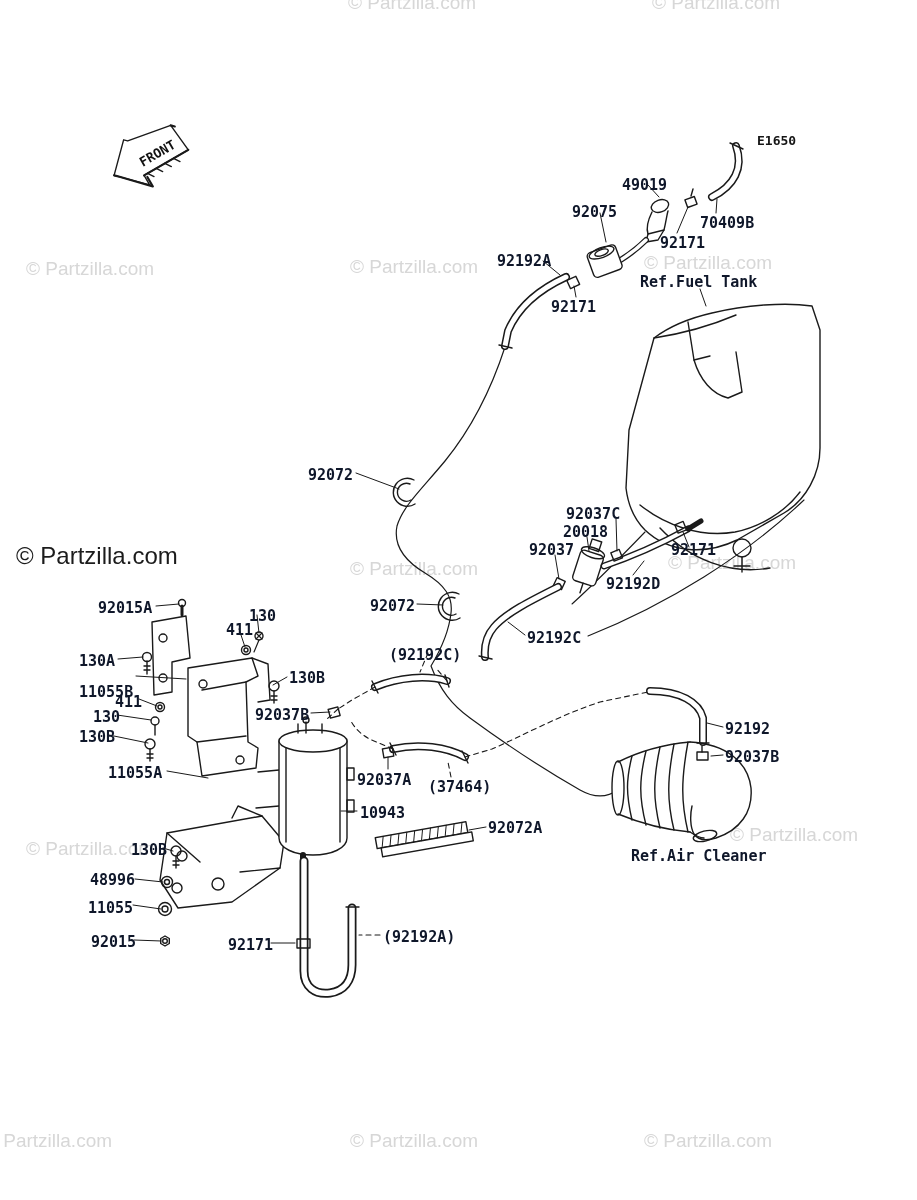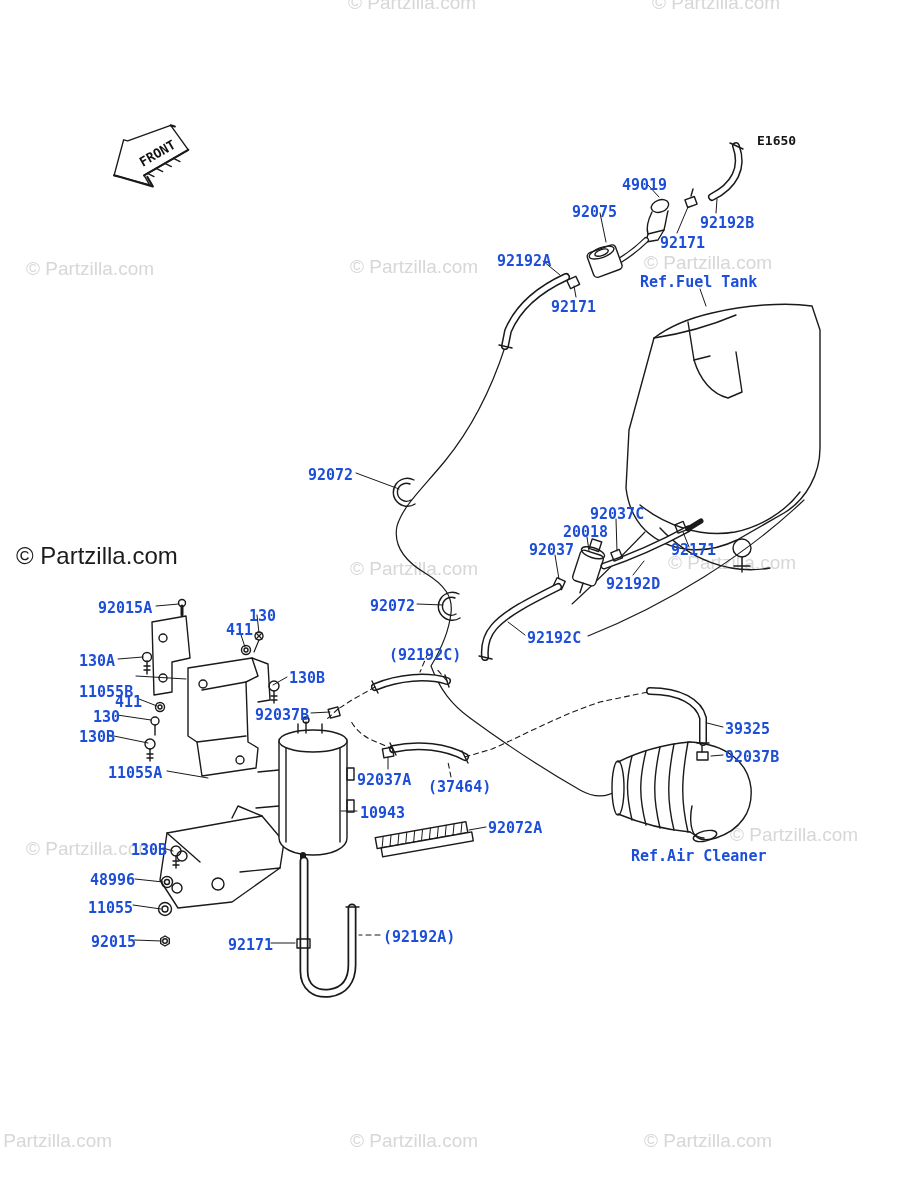--- a/index.html
+++ b/index.html
@@ -7,21 +7,21 @@
     position:relative; width:917px; height:1200px; background:#ffffff;
     overflow:hidden; font-family:"DejaVu Sans Mono", monospace;
   }
   .wm {
     position:absolute; font:19px "Liberation Sans", sans-serif;
     color:#d7d7d7; white-space:nowrap; user-select:none;
   }
   .wm-dark { font-size:24px; color:#1b1b1b; }
   .lbl {
     position:absolute; font:bold 15px "DejaVu Sans Mono", monospace;
-    color:#1d4ed8; white-space:nowrap;
+    color:#0f172a; white-space:nowrap;
   }
   .code {
     position:absolute; font:bold 13px "DejaVu Sans Mono", monospace;
     color:#151515;
   }
   svg { position:absolute; left:0; top:0; }
 </style>
 </head>
 <body>
 
@@ -239,48 +239,48 @@
            M447,681 L436,668 M375,687 L352,700 L338,709 M338,709 L326,720
            M465,757 L492,749 C520,737 560,715 600,702 L648,692
            M393,749 L374,741 C362,736 354,728 350,719"></path>
     </g>
   </svg>
 
   <span class="code" style="left:757px;top:133px">E1650</span>
 
   <span class="lbl" style="left:622px;top:176px">49019</span>
   <span class="lbl" style="left:572px;top:203px">92075</span>
-  <span class="lbl" style="left:700px;top:214px">92192B</span>
+  <span class="lbl" style="left:700px;top:214px">70409B</span>
   <span class="lbl" style="left:660px;top:234px">92171</span>
   <span class="lbl" style="left:497px;top:252px">92192A</span>
   <span class="lbl" style="left:640px;top:273px">Ref.Fuel Tank</span>
   <span class="lbl" style="left:551px;top:298px">92171</span>
   <span class="lbl" style="left:308px;top:466px">92072</span>
-  <span class="lbl" style="left:590px;top:505px">92037C</span>
+  <span class="lbl" style="left:566px;top:505px">92037C</span>
   <span class="lbl" style="left:563px;top:523px">20018</span>
   <span class="lbl" style="left:529px;top:541px">92037</span>
   <span class="lbl" style="left:671px;top:541px">92171</span>
   <span class="lbl" style="left:606px;top:575px">92192D</span>
   <span class="lbl" style="left:370px;top:597px">92072</span>
   <span class="lbl" style="left:527px;top:629px">92192C</span>
   <span class="lbl" style="left:389px;top:646px">(92192C)</span>
   <span class="lbl" style="left:98px;top:599px">92015A</span>
   <span class="lbl" style="left:249px;top:607px">130</span>
   <span class="lbl" style="left:226px;top:621px">411</span>
   <span class="lbl" style="left:79px;top:652px">130A</span>
   <span class="lbl" style="left:79px;top:683px">11055B</span>
   <span class="lbl" style="left:289px;top:669px">130B</span>
   <span class="lbl" style="left:115px;top:693px">411</span>
   <span class="lbl" style="left:93px;top:708px">130</span>
   <span class="lbl" style="left:255px;top:706px">92037B</span>
   <span class="lbl" style="left:79px;top:728px">130B</span>
   <span class="lbl" style="left:108px;top:764px">11055A</span>
   <span class="lbl" style="left:357px;top:771px">92037A</span>
   <span class="lbl" style="left:428px;top:778px">(37464)</span>
-  <span class="lbl" style="left:725px;top:720px">39325</span>
+  <span class="lbl" style="left:725px;top:720px">92192</span>
   <span class="lbl" style="left:725px;top:748px">92037B</span>
   <span class="lbl" style="left:360px;top:804px">10943</span>
   <span class="lbl" style="left:488px;top:819px">92072A</span>
   <span class="lbl" style="left:631px;top:847px">Ref.Air Cleaner</span>
   <span class="lbl" style="left:131px;top:841px">130B</span>
   <span class="lbl" style="left:90px;top:871px">48996</span>
   <span class="lbl" style="left:88px;top:899px">11055</span>
   <span class="lbl" style="left:91px;top:933px">92015</span>
   <span class="lbl" style="left:228px;top:936px">92171</span>
   <span class="lbl" style="left:383px;top:928px">(92192A)</span>

